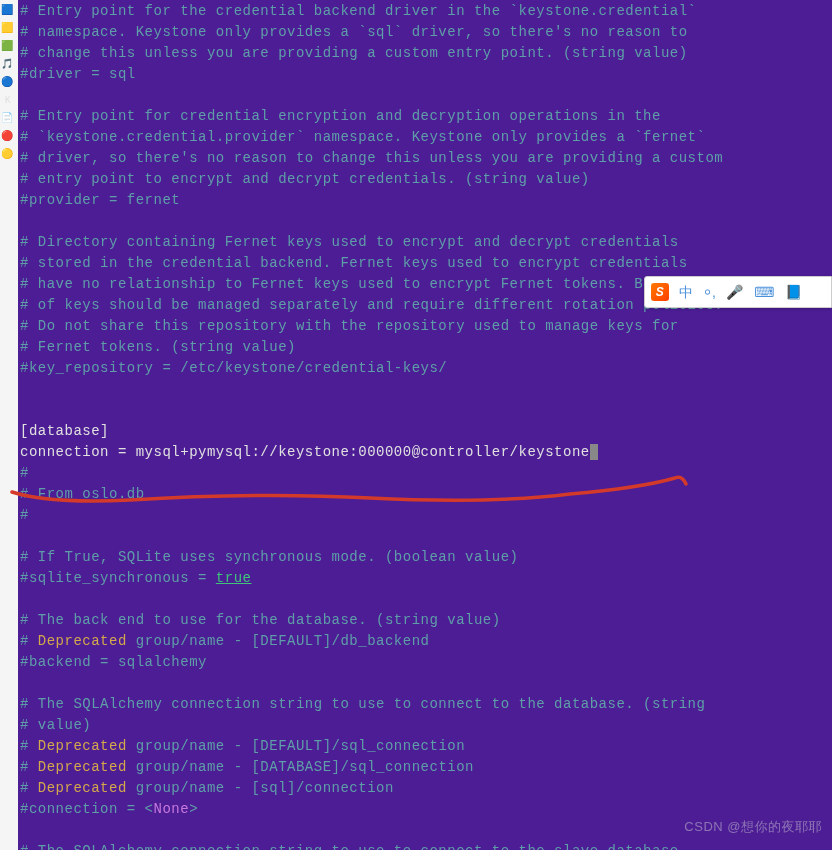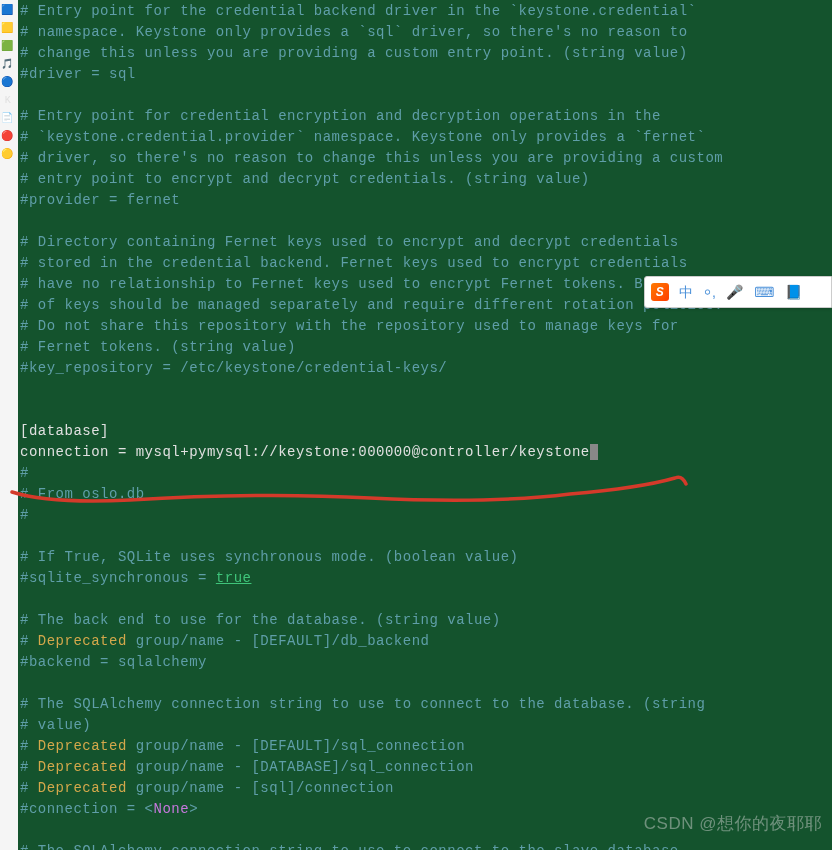--- a/index.html
+++ b/index.html
@@ -34,21 +34,21 @@
     display: flex;
     align-items: center;
     justify-content: center;
   }
   .code-area {
     position: absolute;
     left: 18px;
     top: 0;
     right: 0;
     bottom: 0;
-    background: #14532d;
+    background: #4c1d95;
     padding: 1px 2px;
     white-space: pre;
     overflow: hidden;
   }
   .line { display: block; min-height: 21px; }
   .comment { color: #5f9ea8; }
   .deprecated { color: #d4a84b; }
   .kw-true { color: #3fc47a; text-decoration: underline; }
   .kw-none { color: #c678dd; }
   .cursor {
@@ -83,21 +83,21 @@
     font-style: italic;
   }
   .ime-cn { color:#4a90d9; font-size:14px; }
   .ime-item { color:#4a90d9; font-size:14px; }
   .watermark {
     position: absolute;
     right: 10px;
     bottom: 14px;
     color: rgba(220,220,220,0.45);
     font-family: sans-serif;
-    font-size: 17px;
+    font-size: 13px;
     pointer-events: none;
   }
   .annotation {
     position: absolute;
     left: 10px;
     top: 472px;
     width: 685px;
     height: 36px;
     pointer-events: none;
   }

